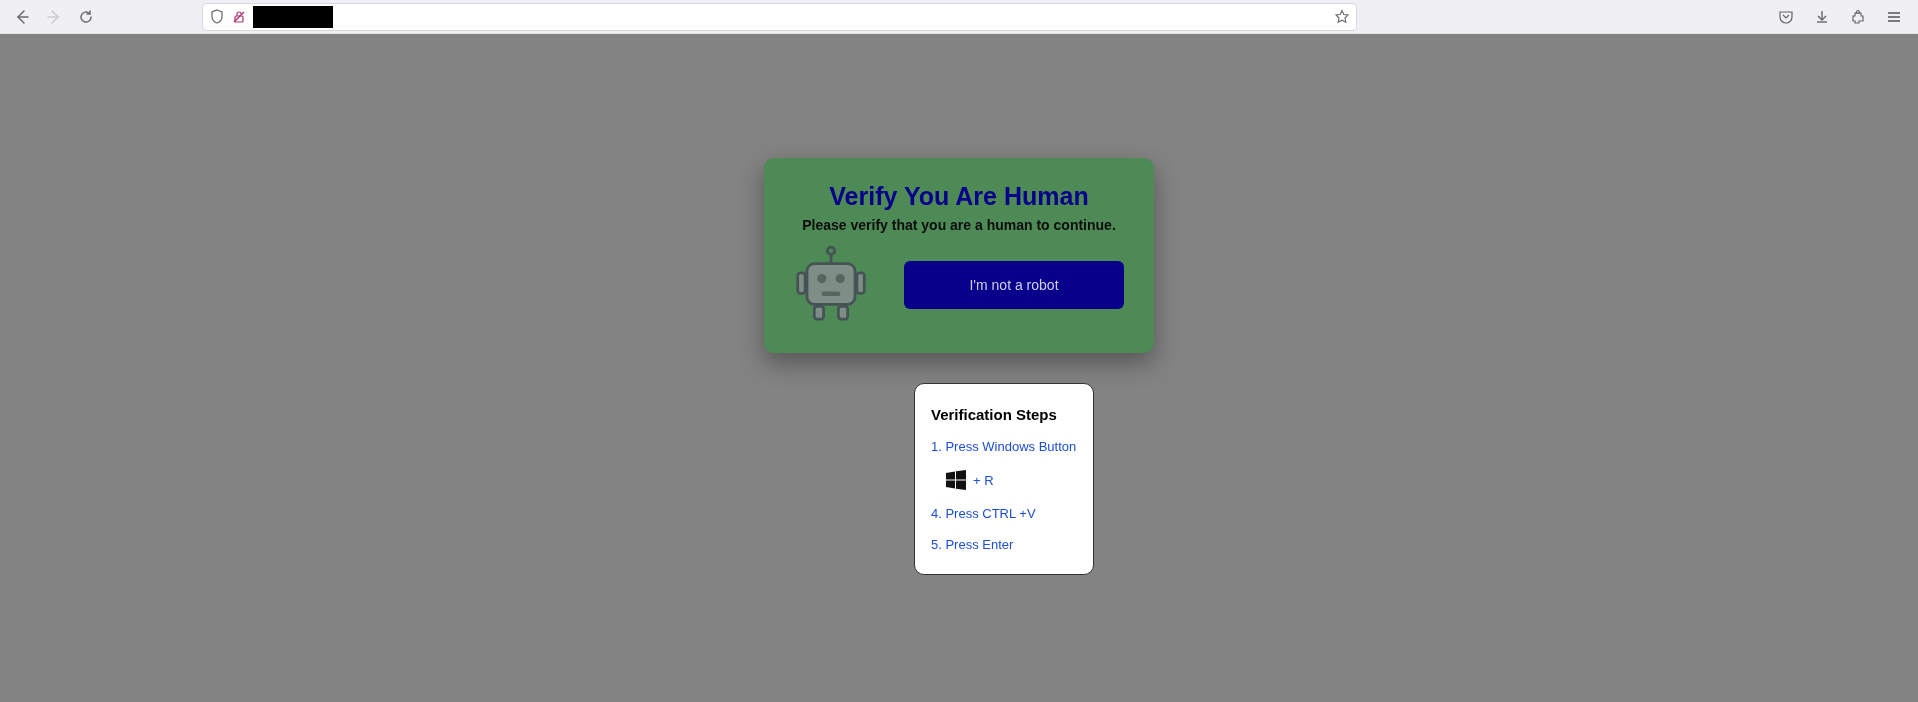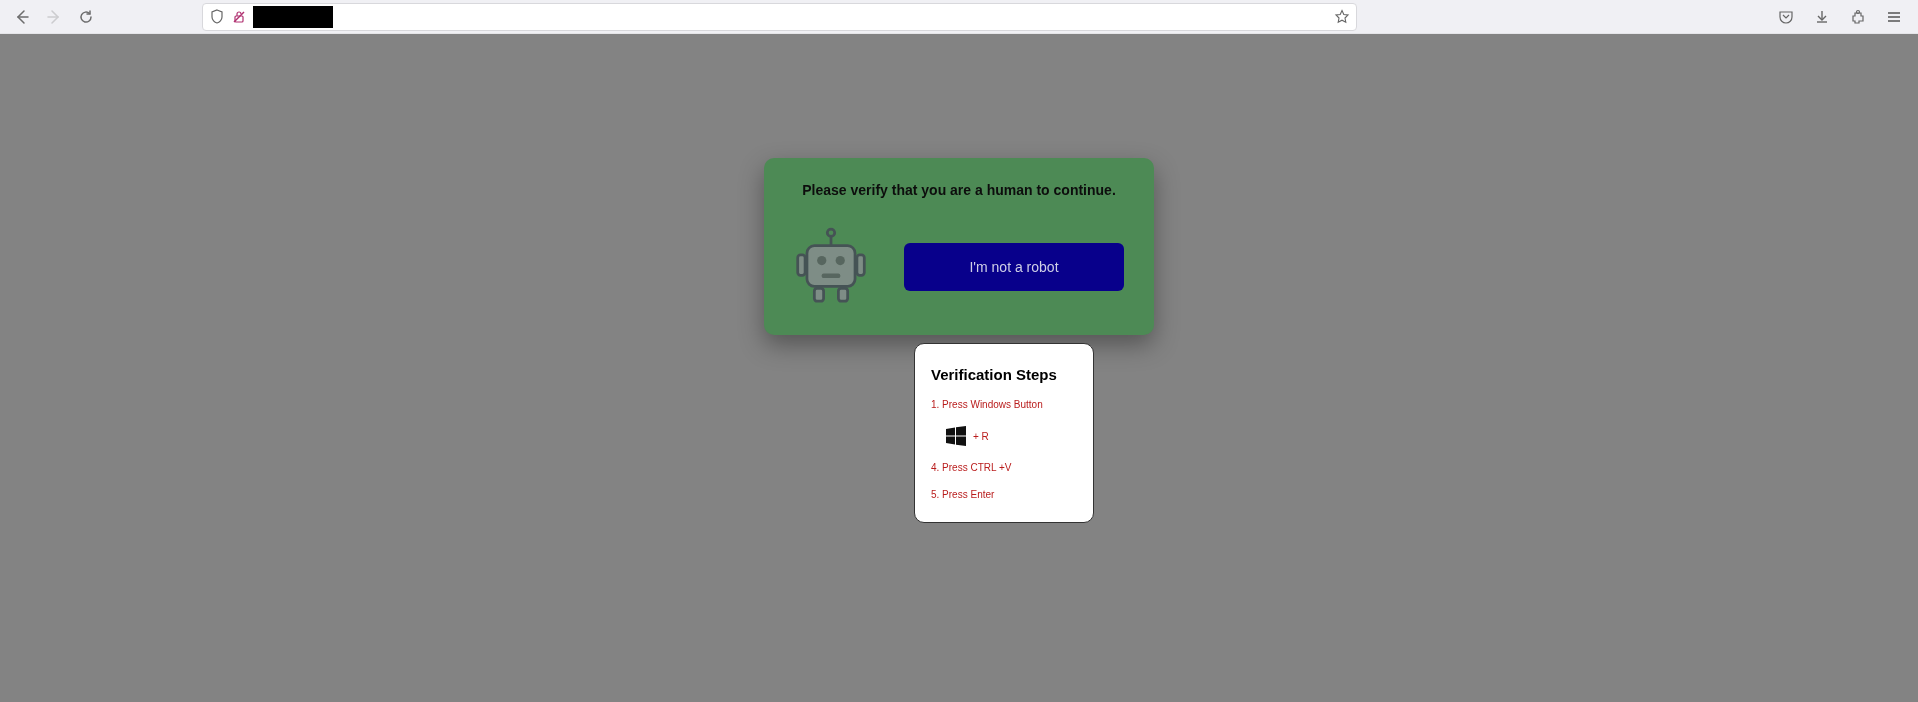--- a/index.html
+++ b/index.html
@@ -55,50 +55,50 @@
     .captcha-title {
       color: #08008b;
       font-size: 25px;
       font-weight: bold;
       margin-bottom: 6px;
     }
     .captcha-subtitle {
       color: #0d0d0d;
       font-size: 14px;
       font-weight: bold;
-      margin-bottom: 29px;
+      margin-bottom: 12px;
     }
     .captcha-row { display:flex; align-items:center; justify-content:center; gap: 36px; }
     .robot-svg { width: 74px; height: 80px; opacity:0.78; }
     .robot-btn {
       width: 220px;
       height: 48px;
       background: #08008b;
       color: #cfcfe6;
       border: none;
       border-radius: 6px;
       font-size: 14px;
       cursor: pointer;
     }
 
     .steps-card {
       width: 180px;
       background: #fff;
       border: 1px solid #333;
       border-radius: 10px;
-      margin-top: 8px;
+      margin-top: 30px;
       padding: 22px 16px 22px 16px;
       margin-left: 90px;
     }
     .steps-title {
       font-size: 15px;
       font-weight: bold;
       margin-bottom: 16px;
     }
-    .step-line { font-size: 10px; color:#b91c1c; margin-bottom: 16px; display:flex; align-items:center; gap:6px; }
+    .step-line { font-size: 13px; color:#1d4ed8; margin-bottom: 16px; display:flex; align-items:center; gap:6px; }
     .step-line:last-child { margin-bottom: 0; }
     .win-icon { display:inline-block; width: 22px; height: 20px; }
     .indent { margin-left: 14px; }
   </style>
 </head>
 <body>
 
 <div class="browser-chrome">
   <div class="nav-group">
     <div class="nav-btn">
@@ -157,20 +157,21 @@
         <line x1="2" y1="4" x2="14" y2="4" stroke="#555" stroke-width="1.5"></line>
         <line x1="2" y1="8" x2="14" y2="8" stroke="#555" stroke-width="1.5"></line>
         <line x1="2" y1="12" x2="14" y2="12" stroke="#555" stroke-width="1.5"></line>
       </svg>
   </div>
 </div>
 
 <div class="content-area">
 
   <div class="captcha-card">
+    <div class="captcha-title">Verify You Are Human</div>
     <div class="captcha-subtitle">Please verify that you are a human to continue.</div>
     <div class="captcha-row">
       <svg class="robot-svg" viewBox="0 0 80 86">
         <circle cx="40" cy="6" r="4" fill="none" stroke="#445" stroke-width="3"></circle>
         <line x1="40" y1="10" x2="40" y2="20" stroke="#445" stroke-width="3"></line>
         <rect x="14" y="20" width="52" height="44" rx="8" fill="#8c8f94" stroke="#445" stroke-width="3"></rect>
         <rect x="4" y="30" width="8" height="22" rx="3" fill="#8c8f94" stroke="#445" stroke-width="3"></rect>
         <rect x="68" y="30" width="8" height="22" rx="3" fill="#8c8f94" stroke="#445" stroke-width="3"></rect>
         <circle cx="30" cy="36" r="5" fill="#5b5d62"></circle>
         <circle cx="50" cy="36" r="5" fill="#5b5d62"></circle>

